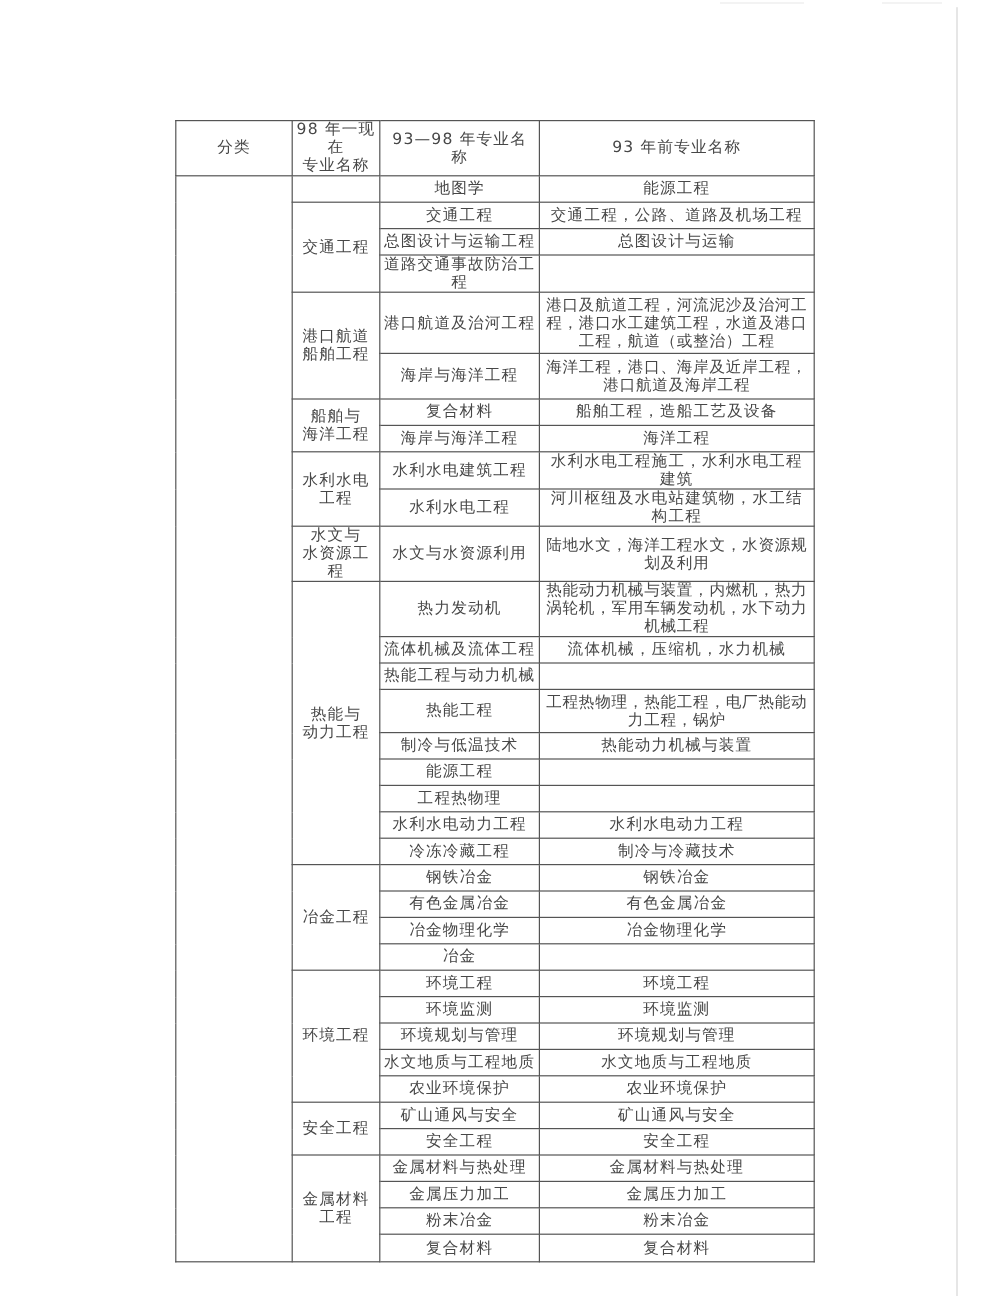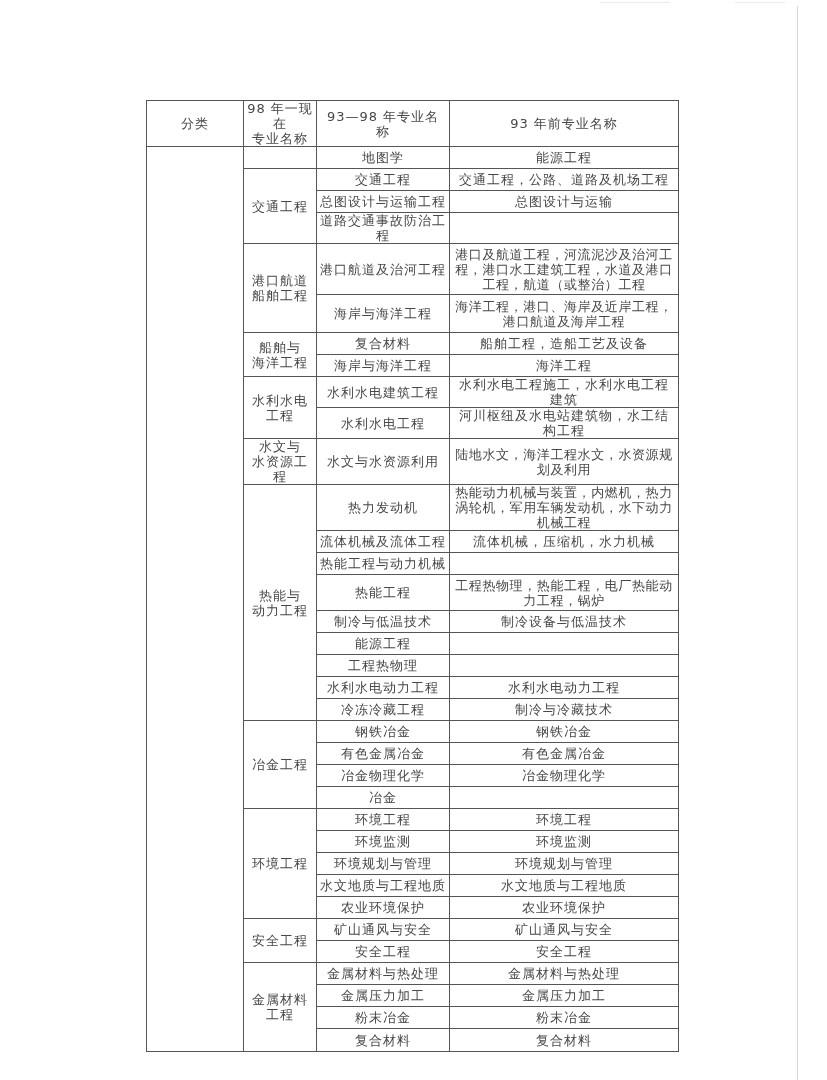--- a/index.html
+++ b/index.html
@@ -152,21 +152,21 @@
     <tr class="r22">
       <td>热能工程与动力机械</td>
       <td></td>
     </tr>
     <tr class="r36">
       <td class="dash-bottom dash-right">热能工程</td>
       <td class="desc-multi">工程热物理，热能工程，电厂热能动力工程，锅炉</td>
     </tr>
     <tr class="r22">
       <td>制冷与低温技术</td>
-      <td>制冷设备与低温技术</td>
+      <td>热能动力机械与装置</td>
     </tr>
     <tr class="r22">
       <td>能源工程</td>
       <td></td>
     </tr>
     <tr class="r22">
       <td>工程热物理</td>
       <td></td>
     </tr>
     <tr class="r22">

